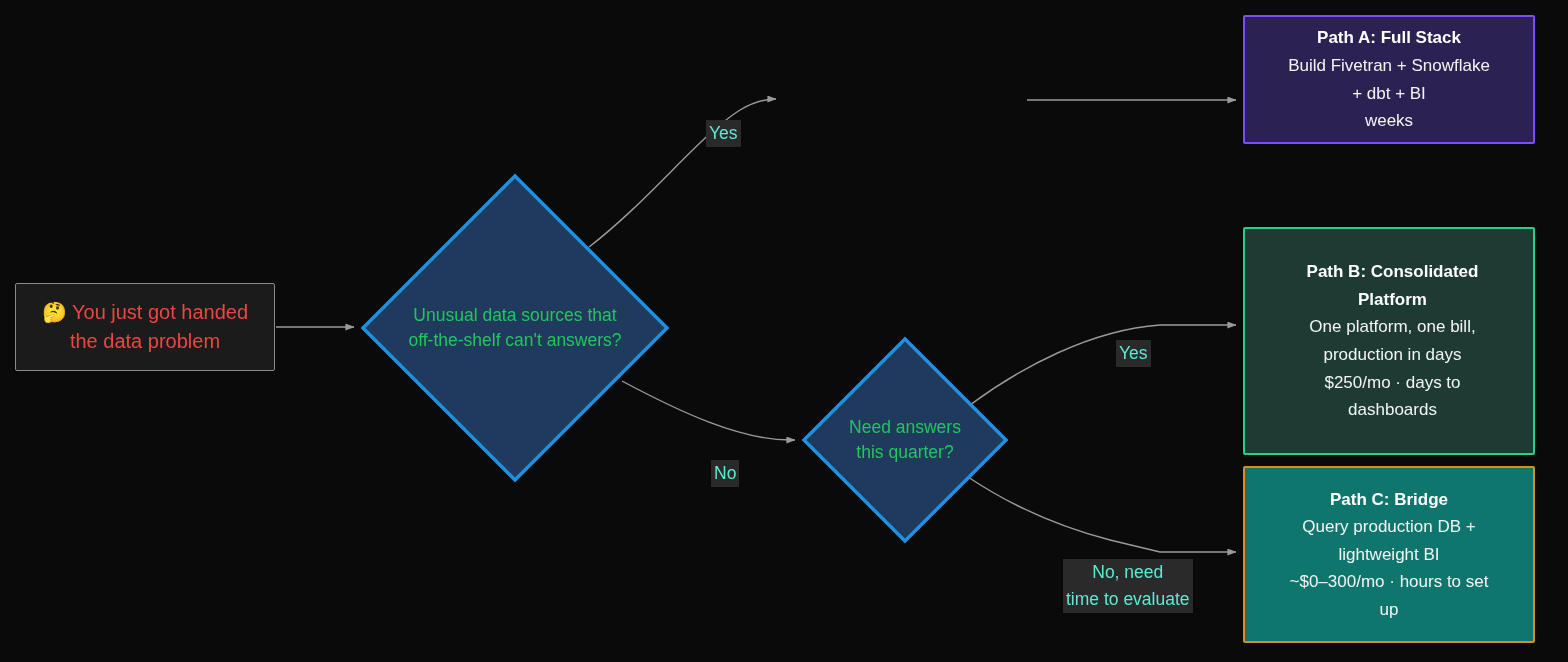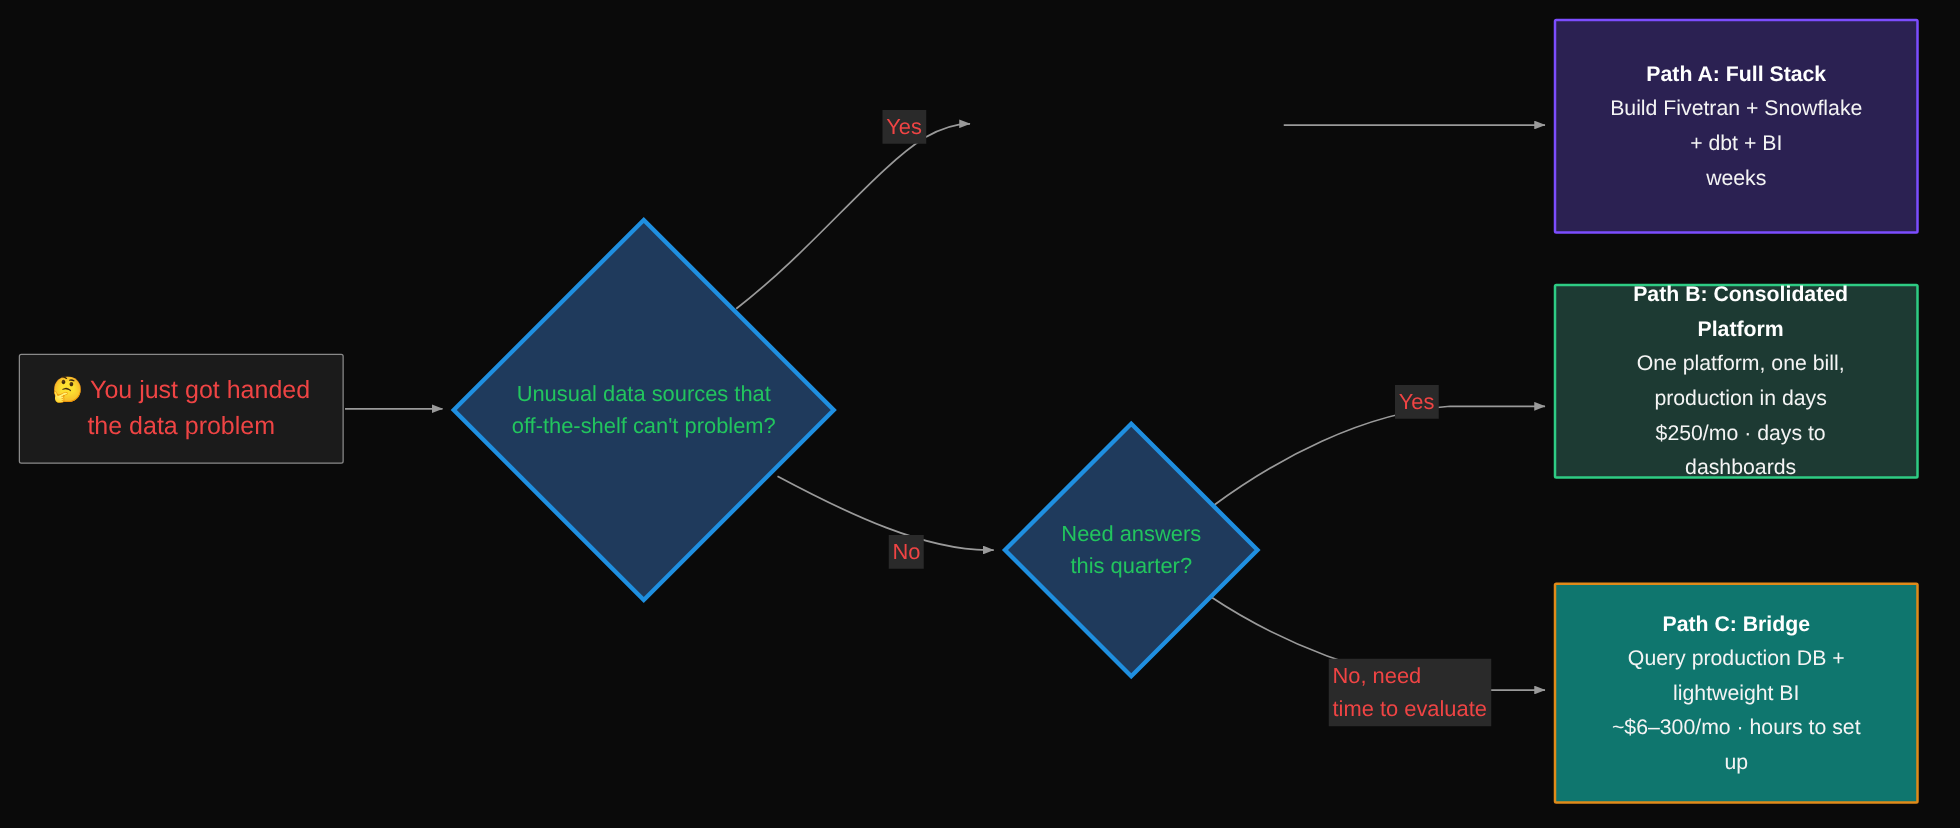--- a/index.html
+++ b/index.html
@@ -108,53 +108,54 @@
     color: #f4f4f4;
   }
   .outcome .title {
     font-weight: bold;
     color: #ffffff;
   }
   #node-pathA {
     left: 1243px;
     top: 15px;
     width: 292px;
-    height: 172px;
+    height: 129px;
     background: #2b2152;
     border: 2px solid #7c4dff;
   }
   #node-pathB {
     left: 1243px;
     top: 227px;
     width: 292px;
-    height: 156px;
+    height: 228px;
     background: #1d3a33;
     border: 2px solid #2ecc84;
     padding-left: 23px;
   }
   #node-pathC {
     left: 1243px;
     top: 466px;
     width: 292px;
     height: 177px;
     background: #0f766e;
     border: 2px solid #e08a1a;
   }
 
   
   .edge-label {
     position: absolute;
     background: #2a2a2a;
-    color: #ef4444;
+    color: #5eead4;
     font-size: 17.5px;
     line-height: 1.55;
-    text-align: left;
+    text-align: center;
     padding: 0 3px;
     white-space: pre;
     box-sizing: border-box;
+    margin-top: 32px;
   }
   #edge-label-yes1 { left: 706px; top: 88px; }
   #edge-label-no1  { left: 711px; top: 428px; }
   #edge-label-yes2 { left: 1116px; top: 308px; }
   #edge-label-no2  { left: 1063px; top: 527px; }
 </style>
 </head>
 <body>
 
 <div id="flowchart-canvas">
@@ -187,21 +188,21 @@
     </div>
   </div>
 
   <div class="diamond-wrap" id="node-decision1">
     <svg width="308" height="308" viewBox="0 0 308 308" xmlns="http://www.w3.org/2000/svg">
       <polygon points="154,2 306,154 154,306 2,154" fill="#1f3a5c" stroke="#1f8fe0" stroke-width="3.5"></polygon>
     </svg>
     <div class="diamond-label">
       <div>
         <span>Unusual data sources that</span><br>
-        <span>off-the-shelf can't problem?</span>
+        <span>off-the-shelf can't answers?</span>
       </div>
     </div>
   </div>
 
   <div class="diamond-wrap" id="node-decision2">
     <svg width="206" height="206" viewBox="0 0 206 206" xmlns="http://www.w3.org/2000/svg">
       <polygon points="103,2 204,103 103,204 2,103" fill="#1f3a5c" stroke="#1f8fe0" stroke-width="3.5"></polygon>
     </svg>
     <div class="diamond-label">
       <div>
@@ -225,21 +226,21 @@
     <div>One platform, one bill,</div>
     <div>production in days</div>
     <div>$250/mo · days to</div>
     <div>dashboards</div>
   </div>
 
   <div class="node outcome" id="node-pathC">
     <div class="title">Path C: Bridge</div>
     <div>Query production DB +</div>
     <div>lightweight BI</div>
-    <div>~$6–300/mo · hours to set</div>
+    <div>~$0–300/mo · hours to set</div>
     <div>up</div>
   </div>
 
   <div class="edge-label" id="edge-label-yes1">Yes</div>
   <div class="edge-label" id="edge-label-no1">No</div>
   <div class="edge-label" id="edge-label-yes2">Yes</div>
   <div class="edge-label" id="edge-label-no2">No, need
 time to evaluate</div>
 
 </div>

